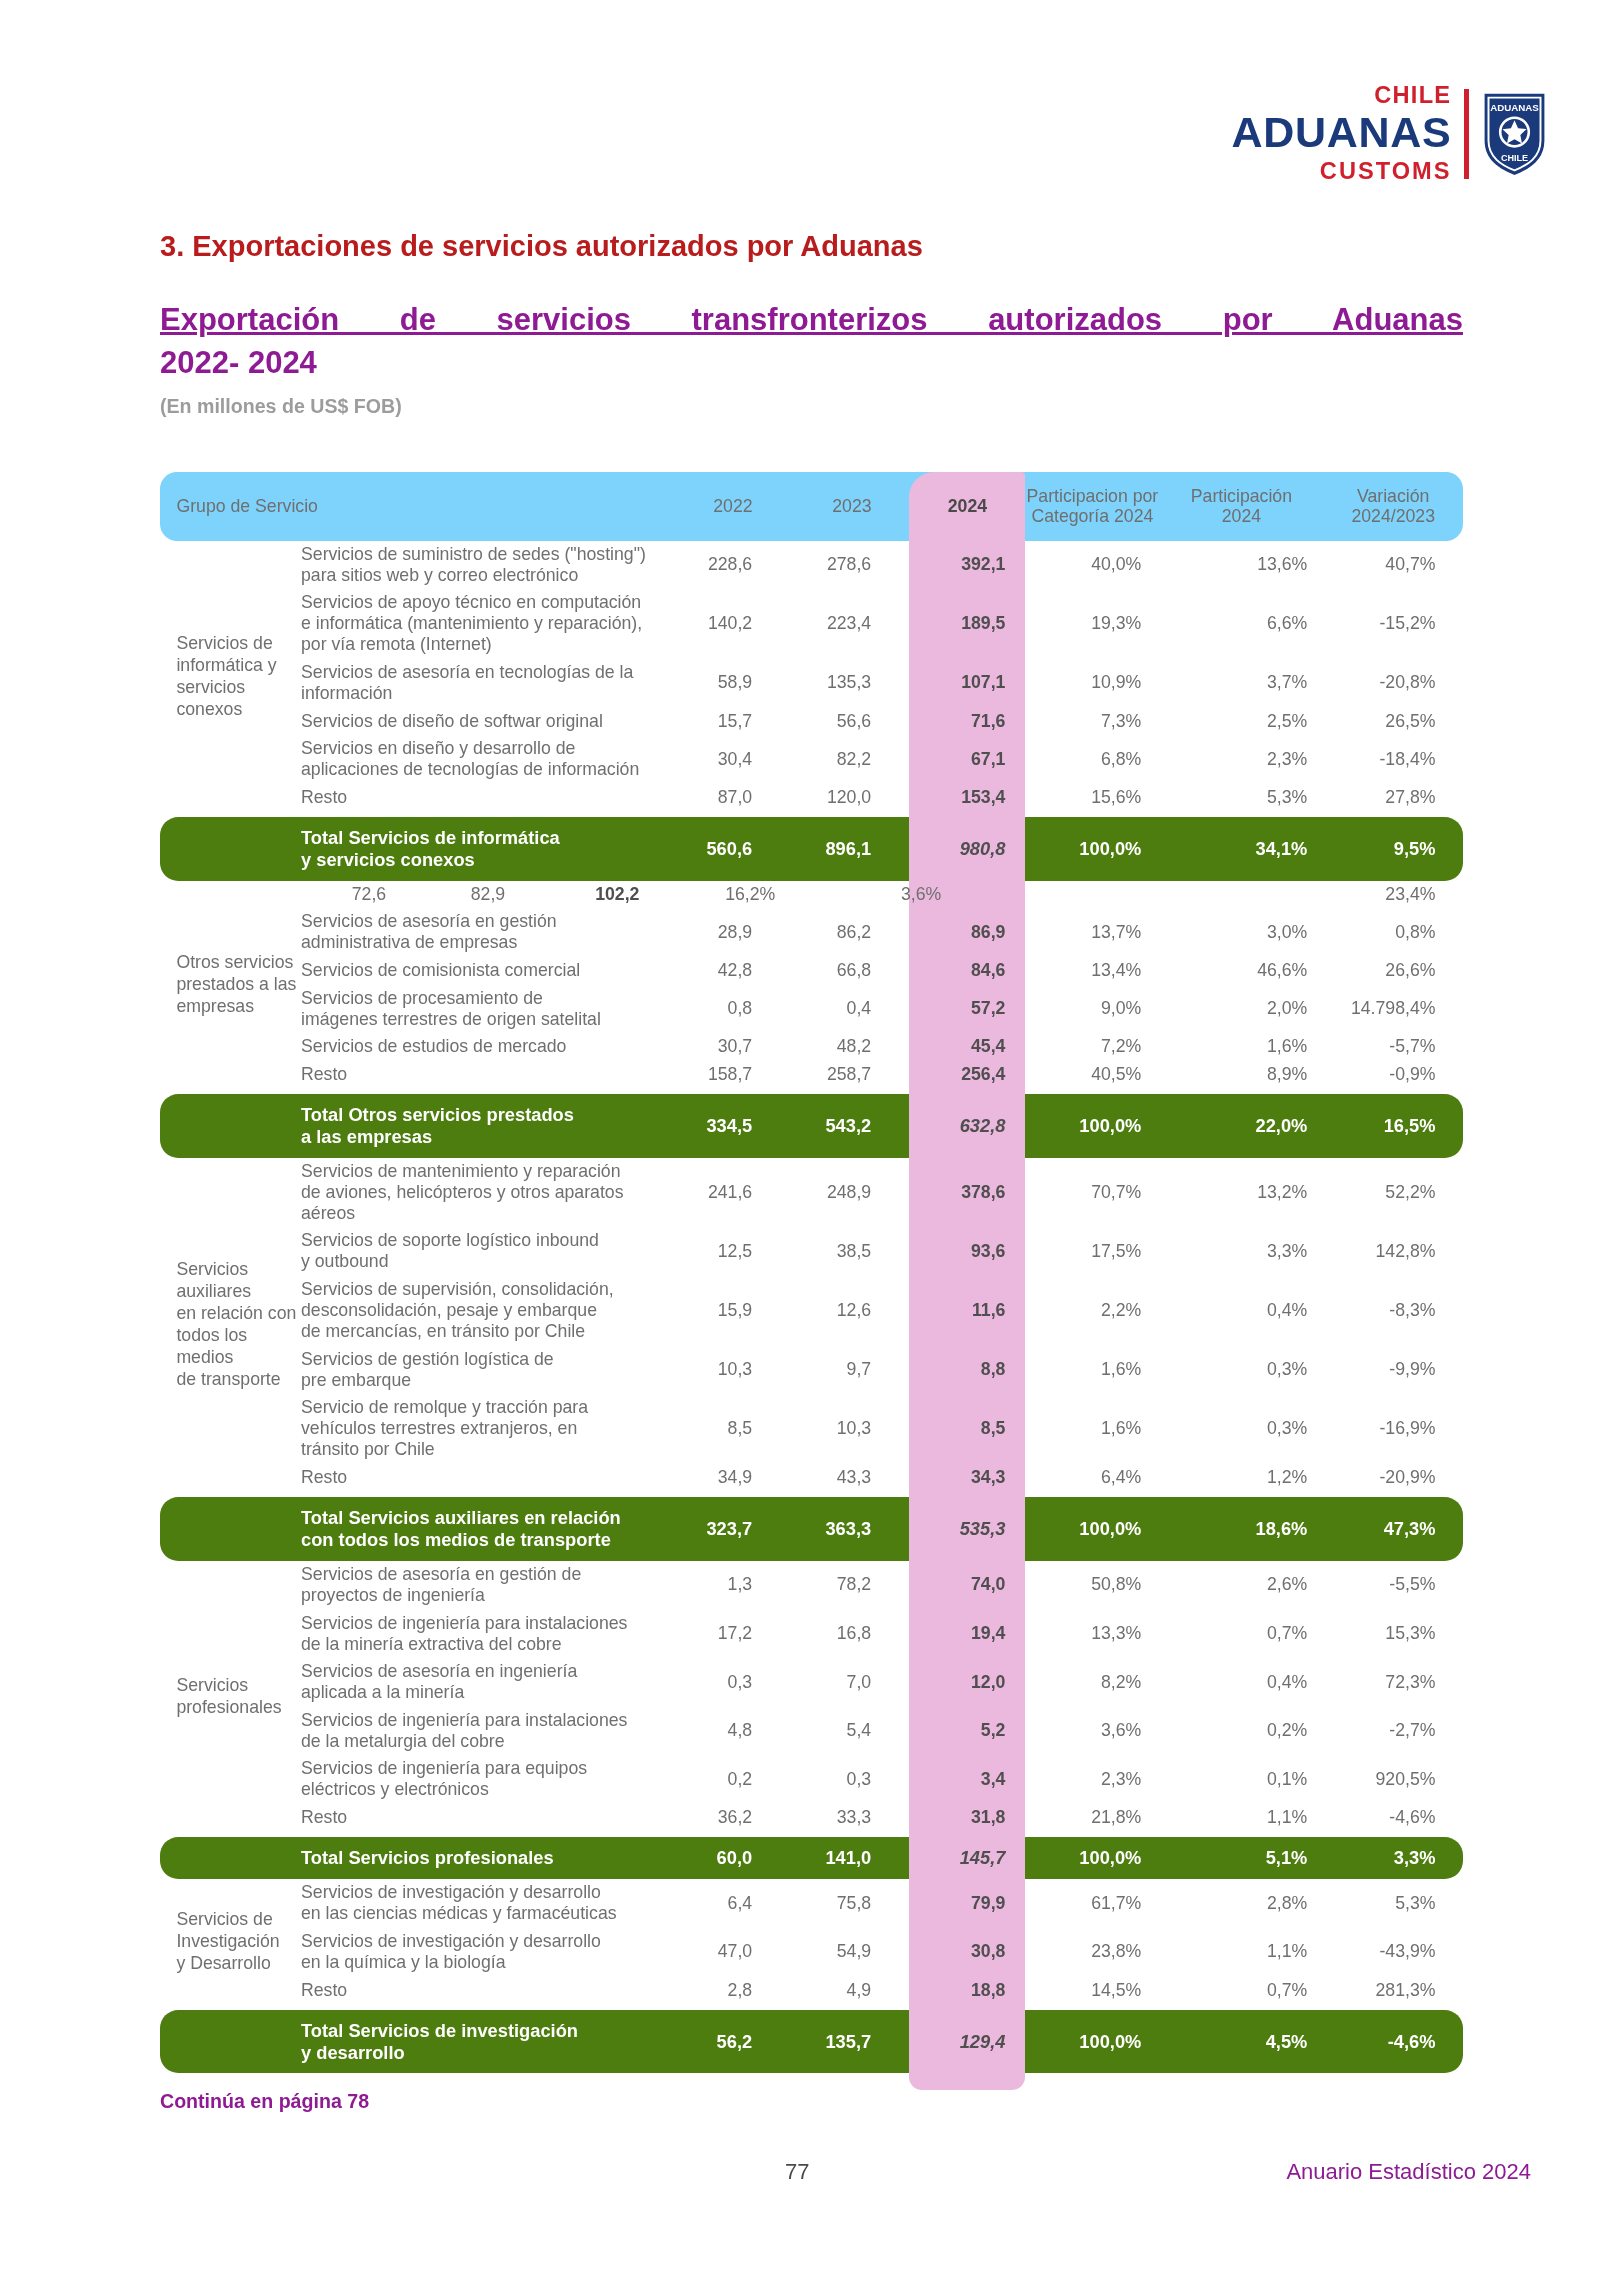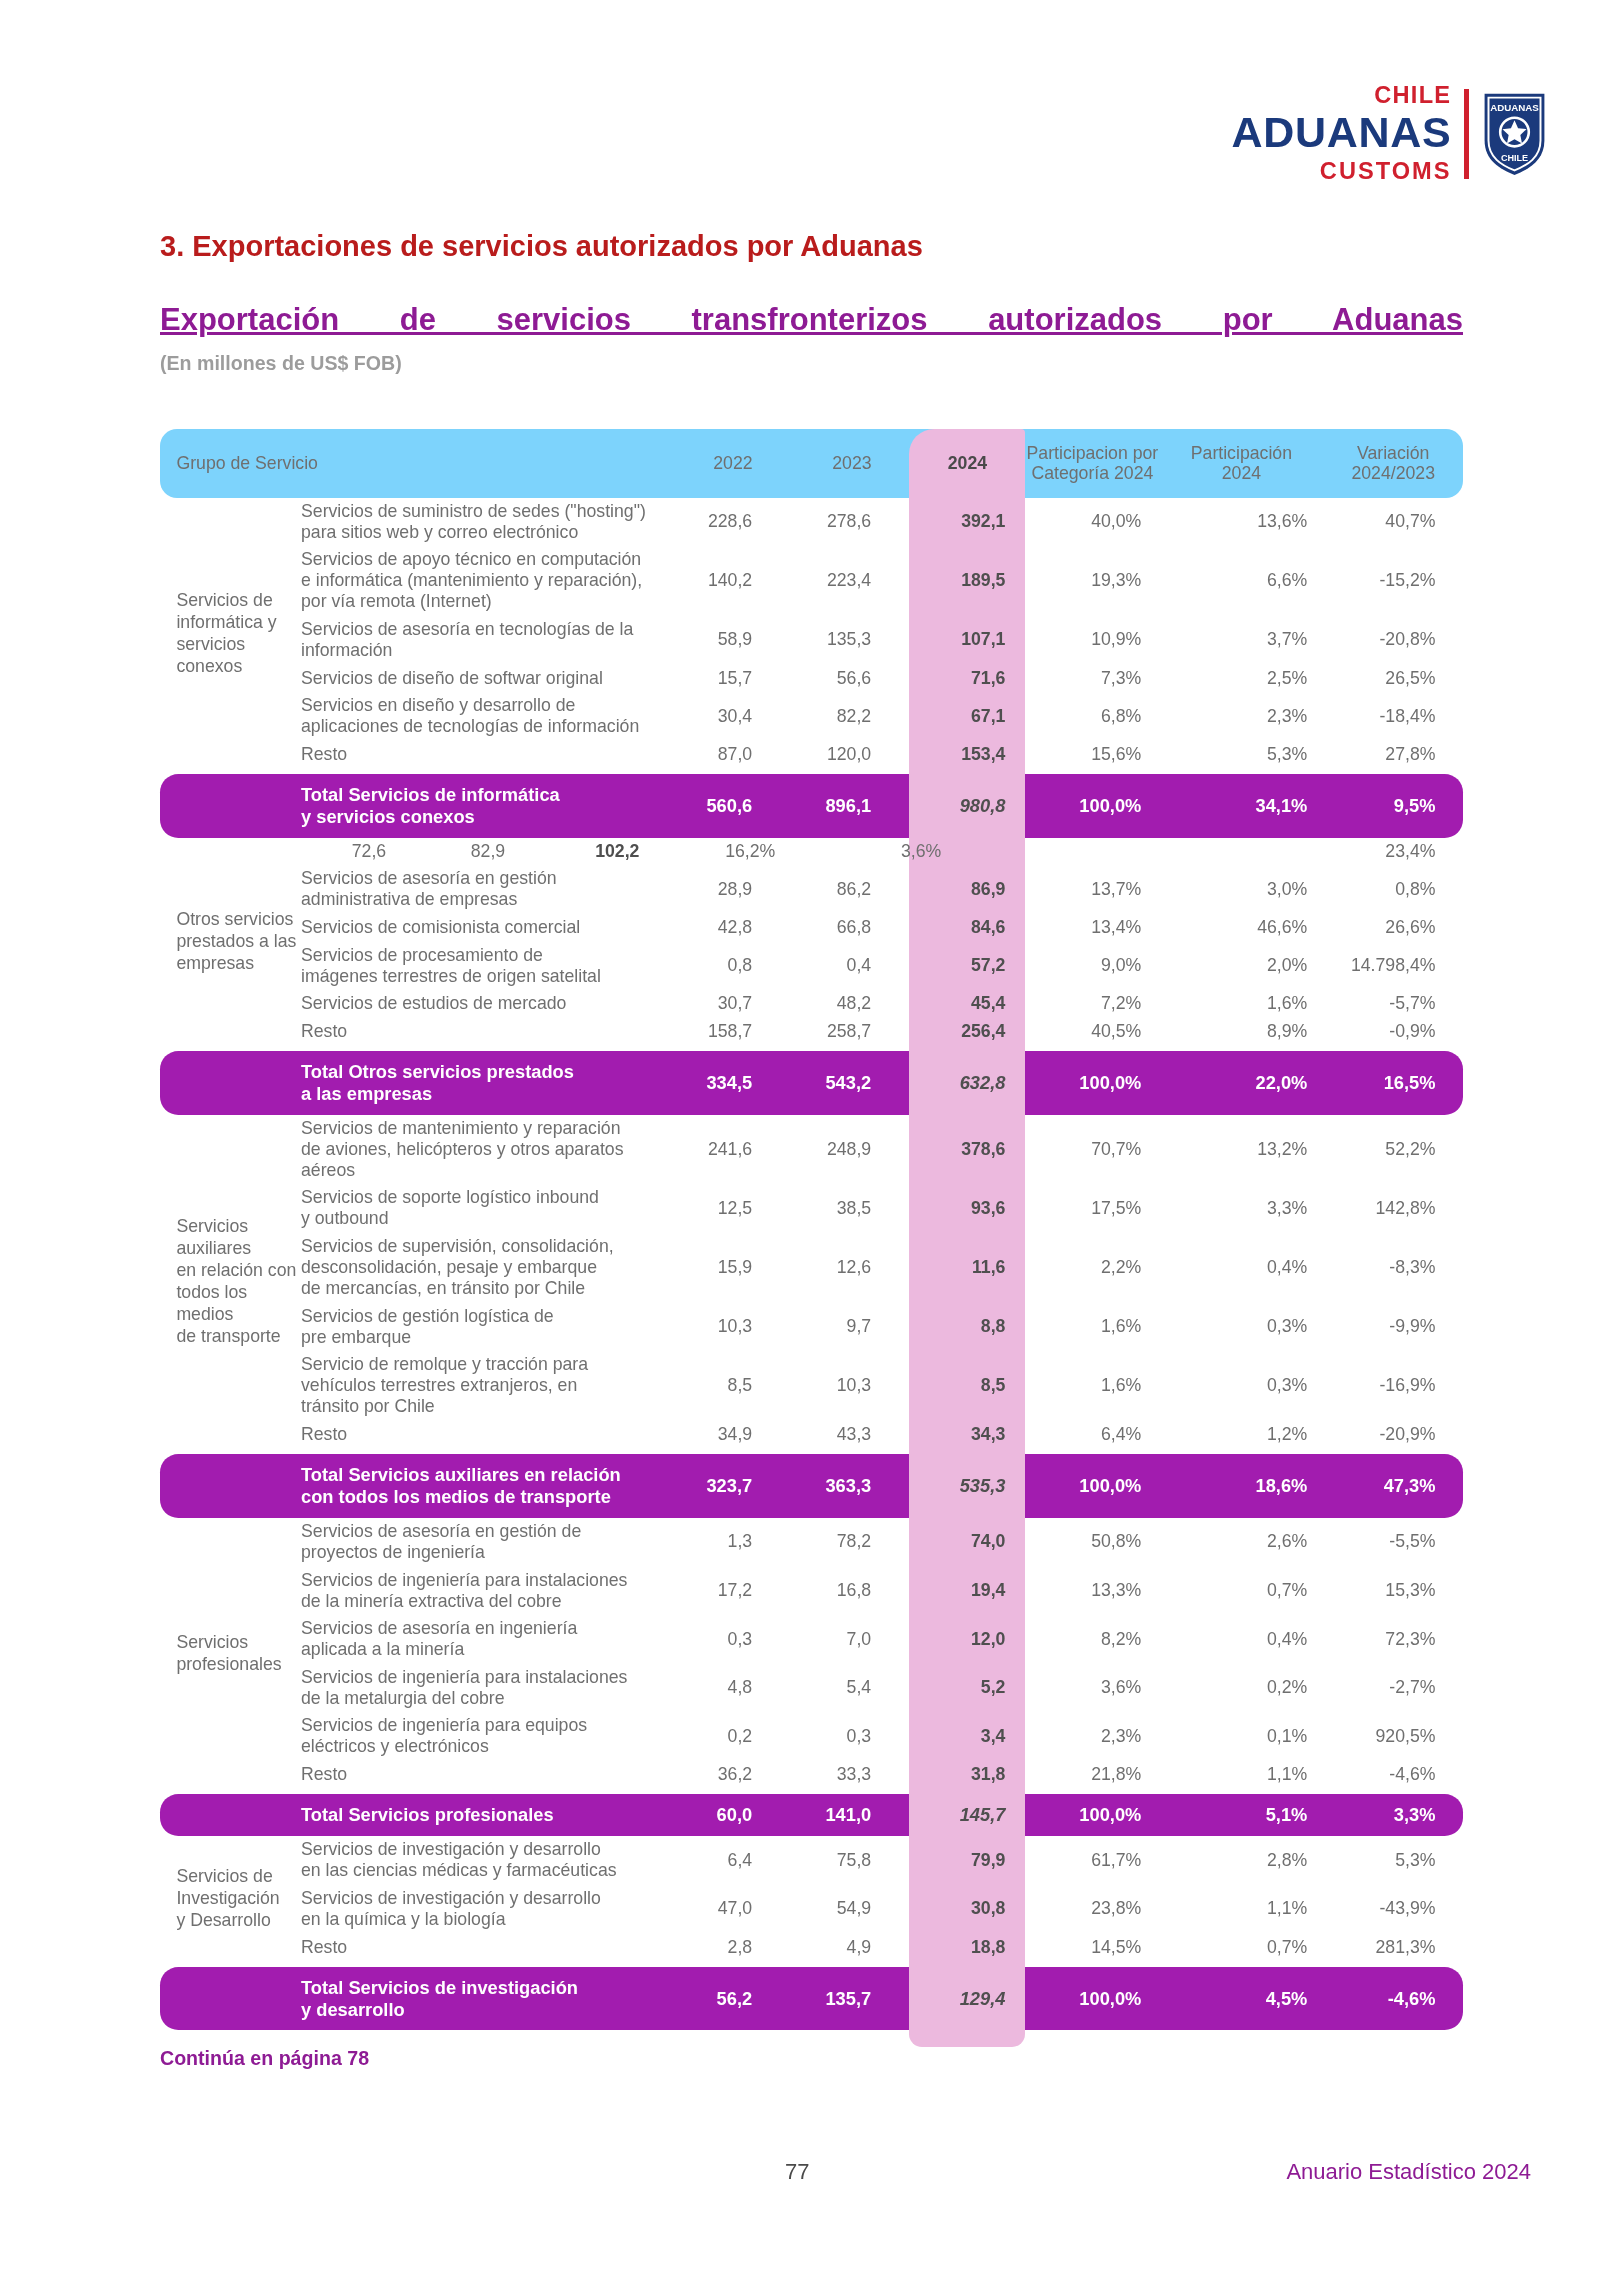--- a/index.html
+++ b/index.html
@@ -52,21 +52,21 @@
   .c-2022{width:95px;padding-right:9.8px;}
   .c-2023{width:119px;padding-right:9.8px;}
   .c-sp{width:28px;}
   .c-2024{width:116px;padding-right:19.6px;}
   .c-cat{width:134px;padding-right:17.7px;}
   .c-part{width:164px;padding-right:15.7px;}
   .c-var{flex:1;padding-right:27.5px;}
   .val{position:relative;z-index:6;}
   .c-2024 .val{font-weight:bold;color:#4F4F4F;}
 
-  .total-row{display:flex;align-items:stretch;background:#a21caf;border-radius:18.3px;
+  .total-row{display:flex;align-items:stretch;background:#4d7c0f;border-radius:18.3px;
     margin-top:5.9px;min-height:42px;position:relative;z-index:4;}
   .total-row .cell{display:flex;align-items:center;}
   .total-row .c-name{padding:9.8px 13px 9.8px 141px;width:366px;font-weight:bold;
     color:#ffffff;line-height:22px;font-size:18.3px;white-space:pre-line;box-sizing:content-box;width:366px;}
   .total-row .c-name{width:366px;box-sizing:border-box;padding-left:141px;}
   .total-row{padding-left:0;}
   .total-row .c-name{width:507px;}
   .total-row .val{color:#ffffff;font-weight:bold;font-size:18.3px;}
   .total-row .c-2024{background:#ECB9DE;}
   .total-row .c-2024 .val{color:#4F4F4F;font-style:italic;}
@@ -93,20 +93,21 @@
     <circle cx="50" cy="62" r="22" fill="none" stroke="#ffffff" stroke-width="4"></circle>
     <path d="M50 44 l5.5 12 13 1.5 -9.5 9 2.5 13 -11.5 -6.5 -11.5 6.5 2.5 -13 -9.5 -9 13 -1.5 z" fill="#ffffff"></path>
     <text x="50" y="106" font-size="14" font-weight="bold" fill="#ffffff" text-anchor="middle" font-family="Liberation Sans, sans-serif">CHILE</text>
   </svg>
 </div>
 
 <div class="content">
   <div class="h1">3. Exportaciones de servicios autorizados por Aduanas</div>
   <div class="h2">
     <div class="h2-line1">Exportación de servicios transfronterizos autorizados por Aduanas</div>
+    <div class="h2-line2">2022- 2024</div>
   </div>
   <div class="subtitle">(En millones de US$ FOB)</div>
 
   <div class="ptable">
     <div class="pink-band"></div>
 
     <div class="thead">
       <div class="hcell h-group">Grupo de Servicio</div>
       <div class="hcell h-2022"><span class="val">2022</span></div>
       <div class="hcell h-2023"><span class="val">2023</span></div>

